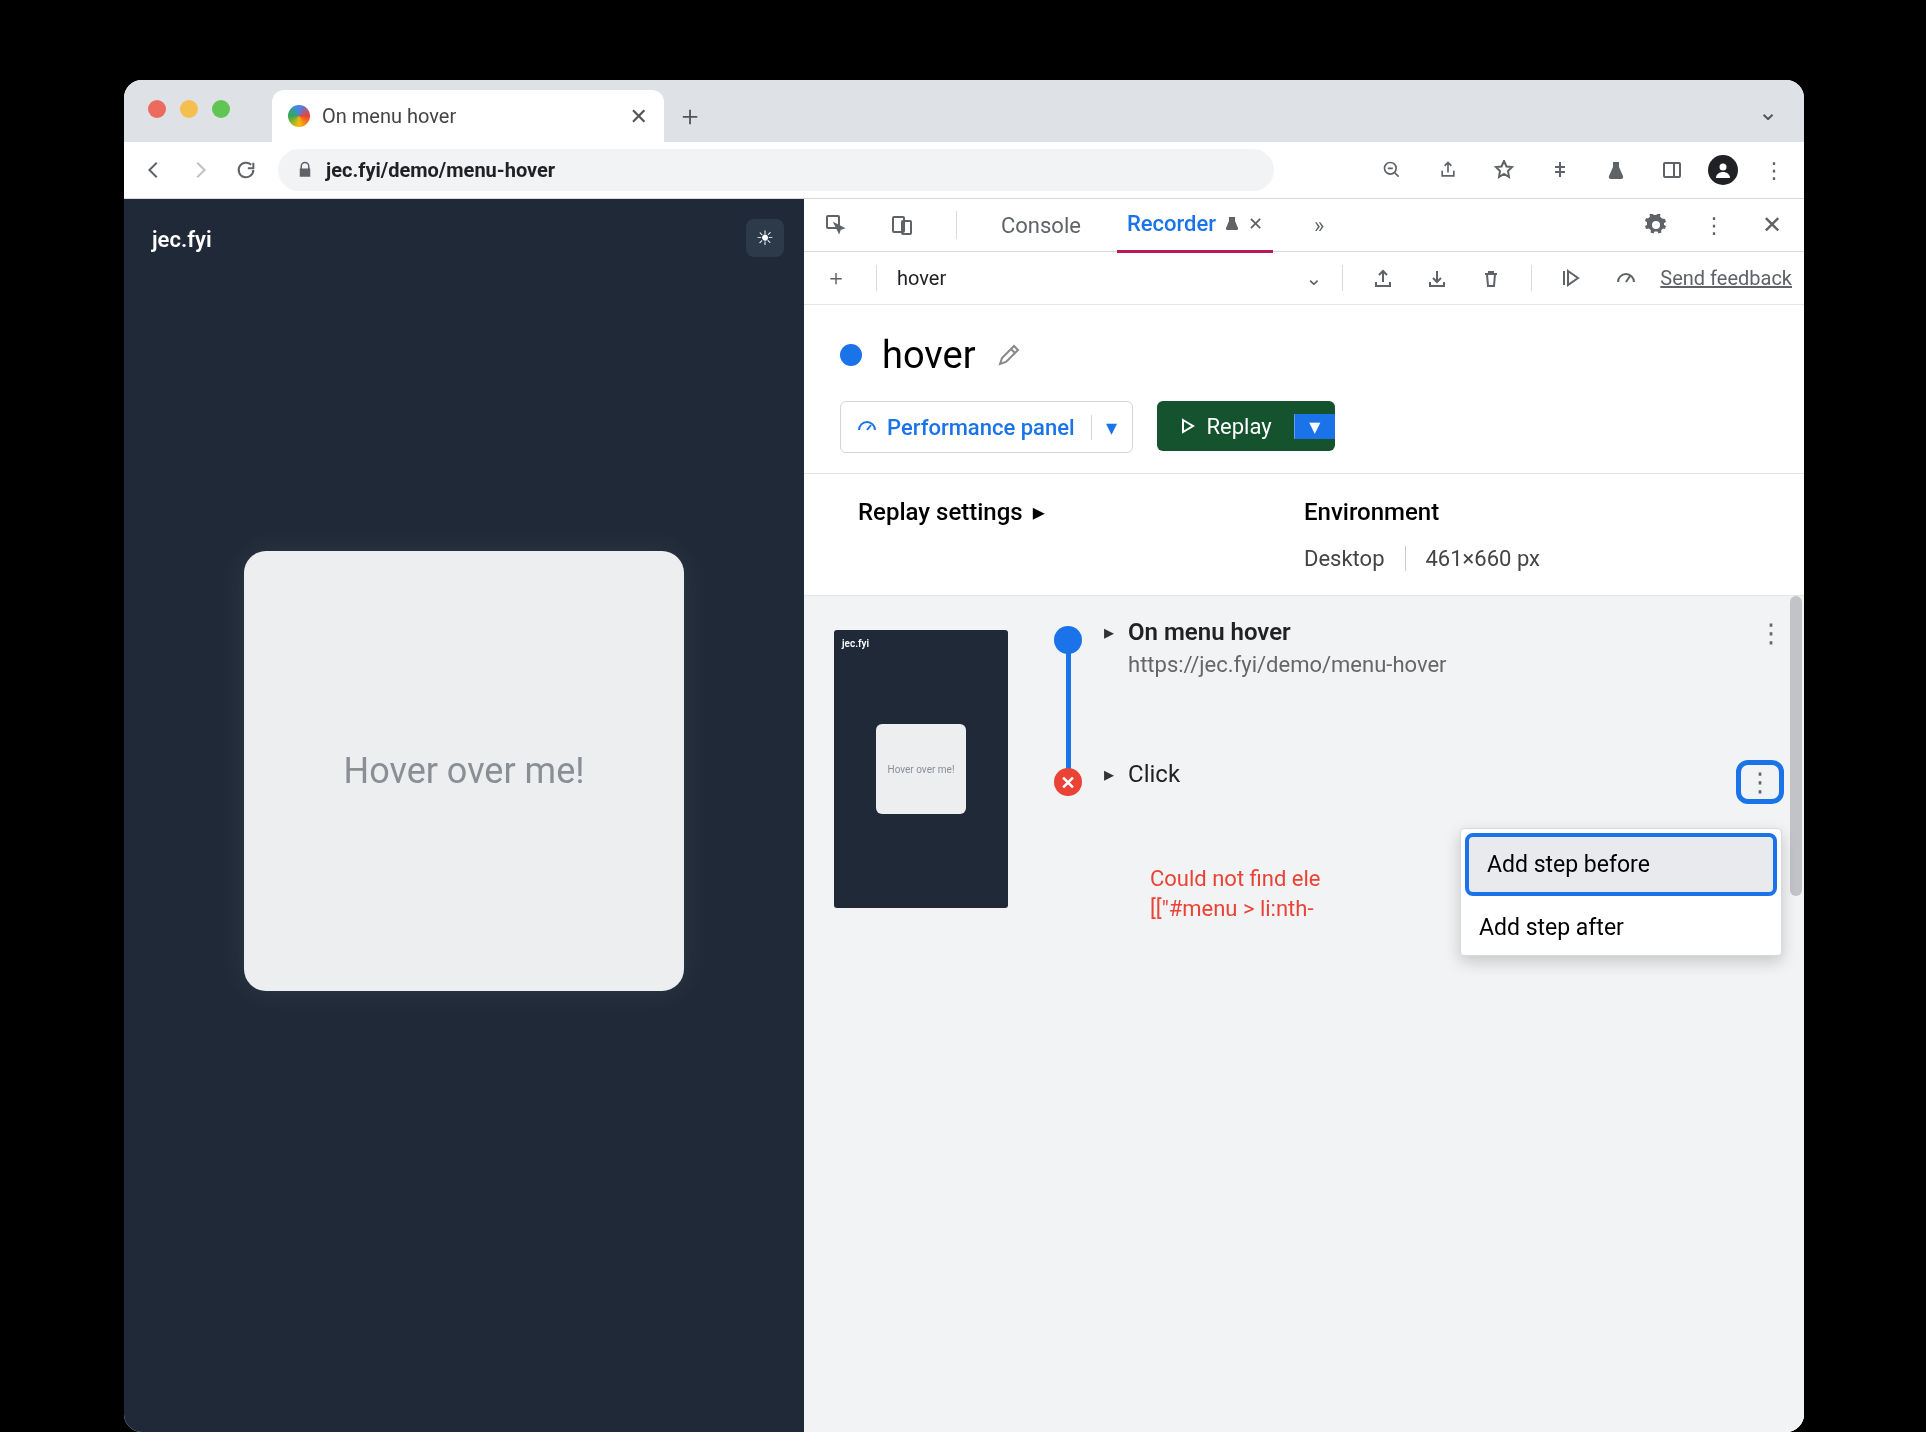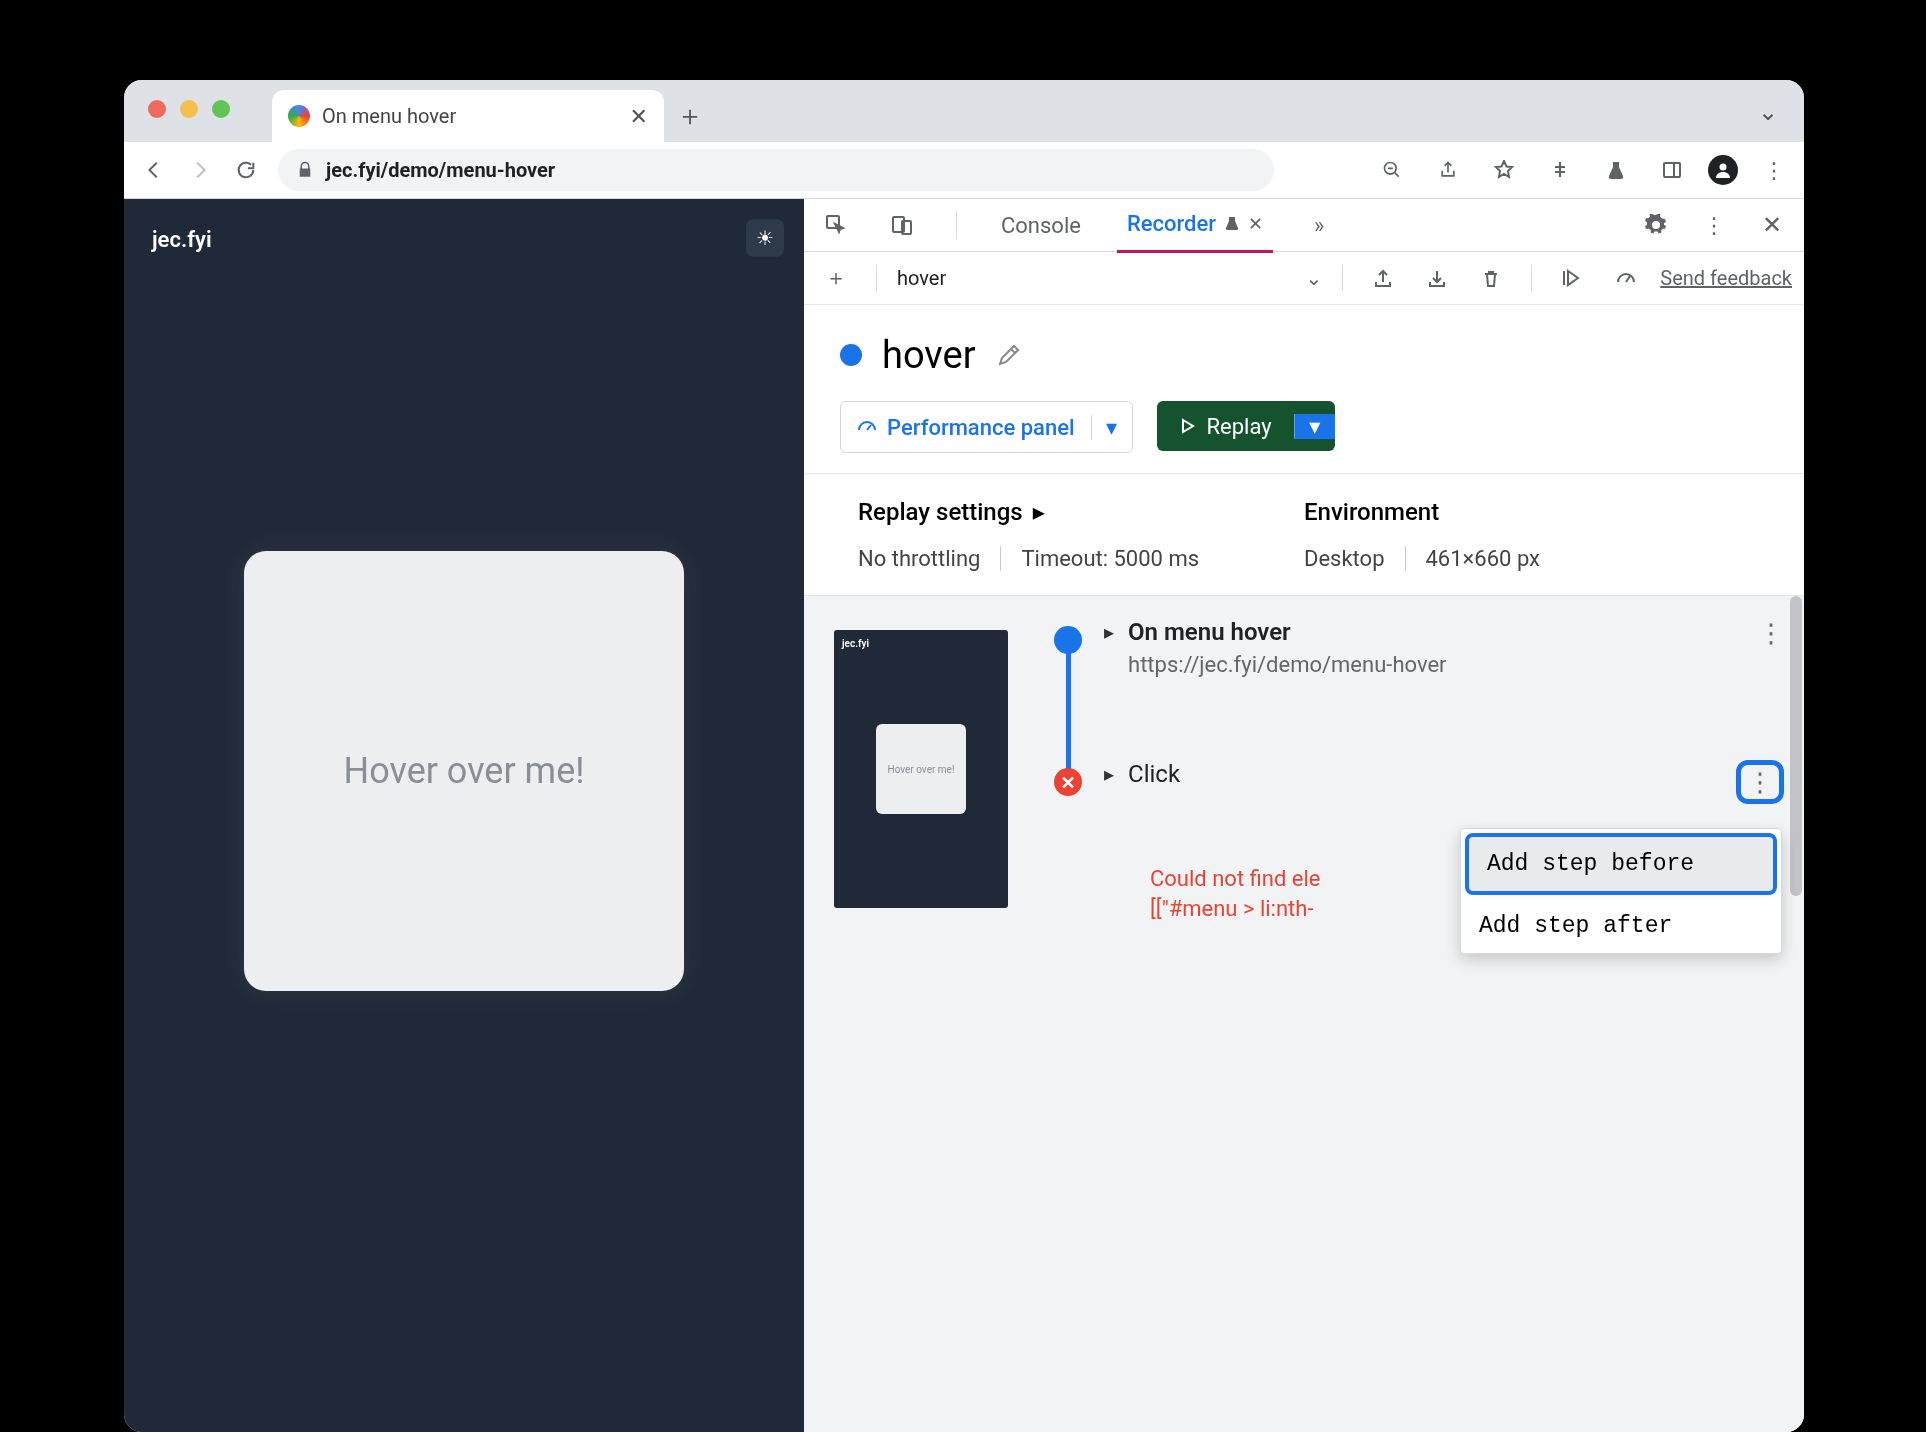--- a/index.html
+++ b/index.html
@@ -70,21 +70,21 @@
   .step{position:absolute;left:300px;right:20px;display:flex;align-items:flex-start;gap:14px;}
   .step .ar{font-size:20px;color:#333;margin-top:2px;}
   .step1{top:22px;} .step2{top:164px;}
   .step .ti{font-size:24px;font-weight:600;color:#222;}
   .step .sub{font-size:22px;color:#666;margin-top:6px;}
   .step .more{margin-left:auto;font-size:26px;color:#666;cursor:pointer;}
   .step2 .more{border:5px solid #1a73e8;border-radius:12px;padding:2px 6px;position:relative;z-index:5;}
   .errtxt{position:absolute;left:346px;top:268px;color:#ea4335;font-size:22px;line-height:1.35;}
   
   .menu{position:absolute;right:22px;top:232px;width:320px;background:#fff;border:1px solid #d7d9dd;border-radius:4px;box-shadow:0 6px 16px rgba(0,0,0,.18);z-index:4;}
-  .menu .mi{padding:14px 18px;font-size:23px;cursor:pointer;font-family:Liberation Mono, monospace;}
+  .menu .mi{padding:14px 18px;font-size:23px;cursor:pointer;}
   .menu .mi.hl{background:#e8eaed;border:4px solid #1a73e8;border-radius:8px;margin:4px;}
   
   .scrollbar{position:absolute;right:2px;top:0;width:12px;height:300px;background:#c1c3c6;border-radius:6px;}
   svg{display:block;}
 </style>
 </head>
 <body>
 
 <div class="window">
 
@@ -292,25 +292,20 @@
           </div>
         </div>
       </div>
 
       <div class="settings">
         <div class="scol">
           <div class="shead">
             <span>Replay settings</span>
             <span>▸</span>
           </div>
-          <div class="svals">
-            <span>No throttling</span>
-            <div class="sep"></div>
-            <span>Timeout: 5000 ms</span>
-          </div>
         </div>
         <div class="scol">
           <div class="shead">
               <span>Environment</span>
             </div>
           <div class="svals">
             <span>Desktop</span>
             <div class="sep"></div>
             <span>461×660 px</span>
           </div>

